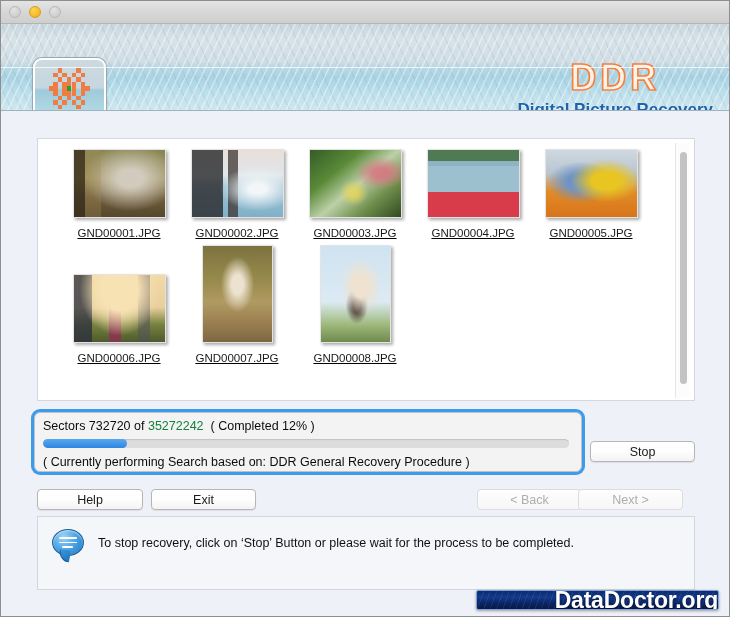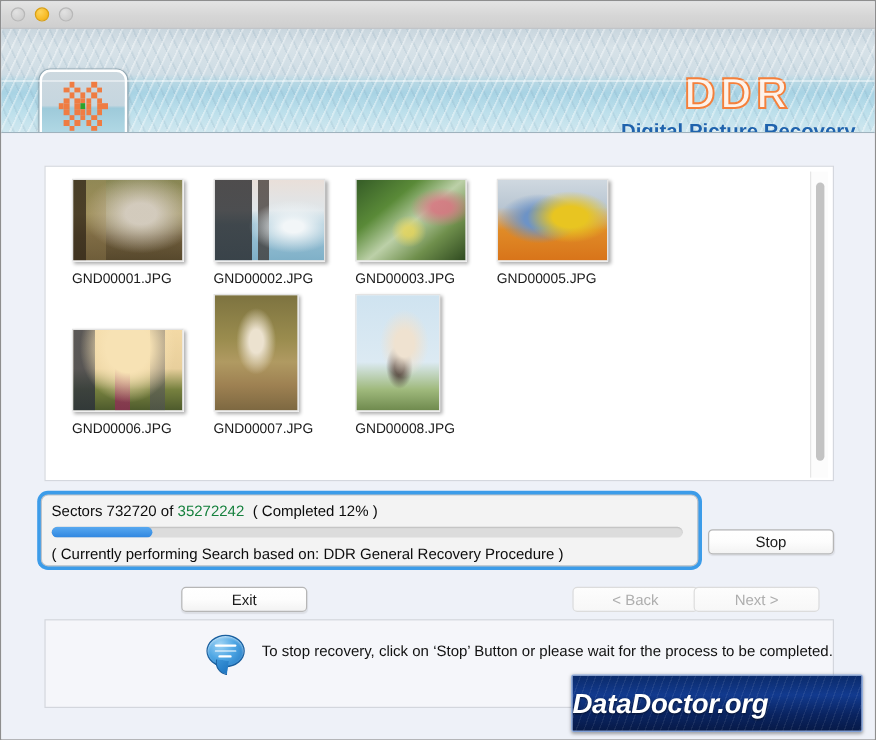--- a/index.html
+++ b/index.html
@@ -184,20 +184,22 @@
   .thumb-row {
     display: flex;
     align-items: flex-end;
   }
   .thumb-row.row2 { margin-top: 6px; }
   .thumb-cell {
     width: 118px;
     margin-right: 0;
     display: flex;
     flex-direction: column;
+    align-items: center;
+    text-decoration: underline;
   }
   .thumb-img {
     box-sizing: border-box;
     border: 1px solid #e3e3e3;
     box-shadow: 2px 2px 3px rgba(0,0,0,.33);
     background-size: cover;
     background-position: center;
   }
   .thumb-img.land { width: 93px; height: 69px; }
   .thumb-img.port { width: 71px; height: 98px; }
@@ -309,21 +311,20 @@
     width: 658px;
     height: 74px;
     box-sizing: border-box;
     background: #f5f6fa;
     border: 1px solid #d3d6dd;
   }
   .note-inner {
     display: flex;
     align-items: center;
     padding: 12px 0 0 14px;
-    justify-content: flex-end;
   }
   .bubble {
     position: relative;
     width: 30px;
     height: 25px;
     border-radius: 50%;
     background: radial-gradient(circle at 35% 28%, #9fd4f5 0%, #4ea6e4 45%, #1d74c0 100%);
     border: 1px solid #1a5f9e;
     box-shadow: inset 0 1px 2px rgba(255,255,255,.65);
     flex: none;
@@ -363,31 +364,30 @@
     margin-left: 14px;
     white-space: nowrap;
   }
 
   
   .watermark {
     position: absolute;
     right: 10px;
     bottom: 8px;
     width: 243px;
-    height: 48px;
+    height: 20px;
     box-sizing: border-box;
     background: linear-gradient(to bottom, #0b2b6b 0%, #123a8e 35%, #0a2461 70%, #071a48 100%);
     border: 1px solid #7fa0d8;
     border-radius: 2px;
     display: flex;
     align-items: center;
-    justify-content: flex-start;
+    justify-content: flex-end;
     box-shadow: 0 1px 3px rgba(0,0,0,.35);
     overflow: hidden;
-    font-style: italic;
   }
   .watermark::before {
     content: "";
     position: absolute;
     inset: 0;
     background-image: repeating-linear-gradient(110deg, rgba(255,255,255,.07) 0 1px, rgba(255,255,255,0) 1px 6px);
   }
   .watermark-text {
     position: relative;
     font-size: 23px;
@@ -467,20 +467,24 @@
             </div>
             <div class="thumb-cell">
               <div class="thumb-img land" style="background-image: radial-gradient(at 72% 58%, rgb(242, 246, 248) 0px, rgb(242, 246, 248) 9%, rgba(242, 246, 248, 0) 40%), linear-gradient(to right, rgba(40, 40, 42, 0.8) 26%, rgba(40, 40, 42, 0.8) 34%, rgba(0, 0, 0, 0) 34%, rgba(0, 0, 0, 0) 40%, rgba(60, 52, 48, 0.75) 40%, rgba(60, 52, 48, 0.75) 50%, rgba(0, 0, 0, 0) 50%), linear-gradient(rgb(233, 223, 217) 0%, rgb(223, 230, 234) 38%, rgb(158, 196, 214) 55%, rgb(127, 176, 200) 100%);"></div>
               <div class="thumb-name">GND00002.JPG</div>
             </div>
             <div class="thumb-cell">
               <div class="thumb-img land" style="background-image: radial-gradient(at 78% 34%, rgba(214, 120, 130, 0.9) 0px, rgba(214, 120, 130, 0.9) 8%, rgba(214, 120, 130, 0) 26%), radial-gradient(at 48% 64%, rgba(232, 214, 90, 0.8) 0px, rgba(232, 214, 90, 0.8) 6%, rgba(232, 214, 90, 0) 22%), linear-gradient(140deg, rgb(53, 92, 39) 0%, rgb(90, 138, 56) 30%, rgb(188, 208, 168) 52%, rgb(111, 143, 76) 74%, rgb(47, 74, 32) 100%);"></div>
               <div class="thumb-name">GND00003.JPG</div>
             </div>
             <div class="thumb-cell">
+              <div class="thumb-img land" style="background-image: linear-gradient(rgb(79, 122, 84) 0px, rgb(79, 122, 84) 16%, rgb(143, 179, 196) 16%, rgb(143, 179, 196) 24%, rgb(157, 192, 207) 24%, rgb(157, 192, 207) 62%, rgb(216, 60, 74) 62%, rgb(216, 60, 74) 100%), radial-gradient(at 50% 30%, rgba(40, 30, 28, 0.85) 0px, rgba(40, 30, 28, 0.85) 7%, rgba(40, 30, 28, 0) 18%);"></div>
+              <div class="thumb-name">GND00004.JPG</div>
+            </div>
+            <div class="thumb-cell">
               <div class="thumb-img land" style="background-image: radial-gradient(at 66% 46%, rgb(232, 197, 33) 0px, rgb(232, 197, 33) 17%, rgba(232, 197, 33, 0) 42%), radial-gradient(at 38% 48%, rgb(109, 147, 198) 0px, rgb(109, 147, 198) 16%, rgba(109, 147, 198, 0) 42%), linear-gradient(rgb(207, 216, 224) 0%, rgb(185, 198, 210) 34%, rgb(224, 139, 39) 62%, rgb(216, 116, 26) 100%);"></div>
               <div class="thumb-name">GND00005.JPG</div>
             </div>
           </div>
         <div class="thumb-row row2" id="row2">
             <div class="thumb-cell">
               <div class="thumb-img land" style="background-image: radial-gradient(at 50% 22%, rgb(247, 226, 180) 0px, rgb(247, 226, 180) 28%, rgba(247, 226, 180, 0) 62%), linear-gradient(to right, rgba(40, 45, 60, 0.75) 8%, rgba(40, 45, 60, 0.75) 20%, rgba(0, 0, 0, 0) 20%, rgba(0, 0, 0, 0) 38%, rgba(150, 40, 90, 0.7) 38%, rgba(150, 40, 90, 0.7) 52%, rgba(0, 0, 0, 0) 52%, rgba(0, 0, 0, 0) 70%, rgba(80, 80, 90, 0.55) 70%, rgba(80, 80, 90, 0.55) 84%, rgba(0, 0, 0, 0) 84%), linear-gradient(rgb(243, 217, 165) 0%, rgb(232, 207, 156) 48%, rgb(119, 129, 63) 74%, rgb(77, 90, 44) 100%);"></div>
               <div class="thumb-name">GND00006.JPG</div>
             </div>
             <div class="thumb-cell">
@@ -504,20 +508,21 @@
         <span class="dim">35272242</span>
         &nbsp;<span>( Completed 12% )</span>
       </div>
       <div class="progressbar">
         <div class="fill" id="pbfill" style="width: 16%;"></div>
       </div>
       <div class="status-line">( Currently performing Search based on: DDR General Recovery Procedure )</div>
     </div>
 
     <div class="btn btn-stop">Stop</div>
+    <div class="btn btn-help">Help</div>
     <div class="btn btn-back disabled">&lt; Back</div>
     <div class="btn btn-exit">Exit</div>
     <div class="btn btn-next disabled">Next &gt;</div>
 
     <div class="note-panel">
       <div class="note-inner">
         <div class="bubble">
           <div class="lines">
               <span></span>
               <span></span>

